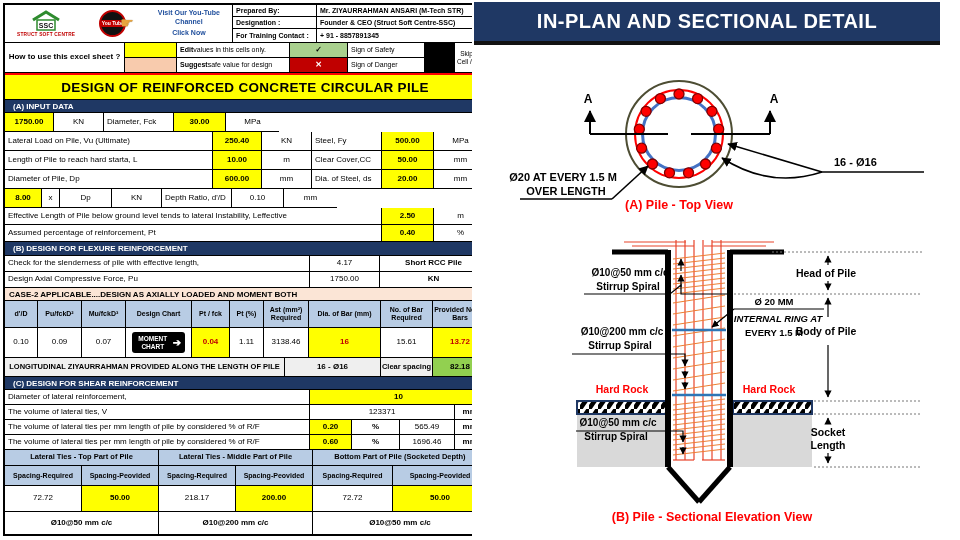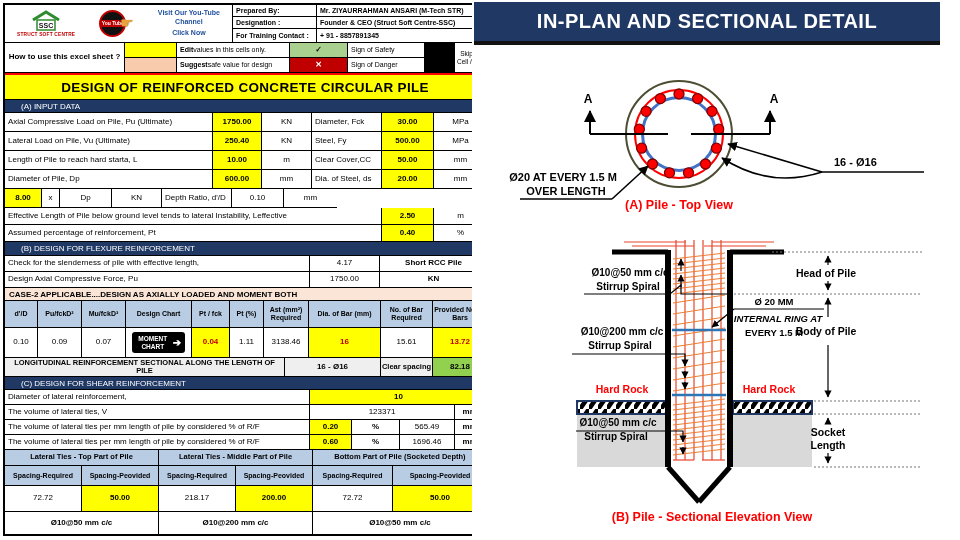--- a/index.html
+++ b/index.html
@@ -7,21 +7,21 @@
   .sheet{position:absolute;left:0;top:0;width:490px;height:540px;padding:3px;background:#fff}
   .frame{border:2px solid #000;width:484px}
   .r{display:flex}
   .c{border-right:1px solid #000;border-bottom:1px solid #000;display:flex;align-items:center;justify-content:center;text-align:center;font-size:8px;line-height:1.1;overflow:hidden;flex-shrink:0}
   .c.last{border-right:none}
   .lab{justify-content:flex-start;text-align:left;padding-left:3px}
   .y{background:#FFFF00;font-weight:700}
   .b{font-weight:700}
   .redtx{color:#C00000}
   .gray{background:#EFEFEF}
-  .sec{background:#1F3864;color:#fff;font-weight:400;font-size:8px;display:flex;align-items:center;padding-left:16px;border-bottom:1px solid #000}
+  .sec{background:#1F3864;color:#fff;font-weight:700;font-size:8px;display:flex;align-items:center;padding-left:8px;border-bottom:1px solid #000}
   .case2hdr{background:#FBE5D6;font-weight:700;font-size:8px;display:flex;align-items:center;padding-left:4px;border-bottom:1px solid #000}
   .th{background:#B8CCE4;font-weight:700;font-size:7px}
   .green{background:#92D050;font-weight:700}
   .titlebar{background:#FFFF00;border-top:2px solid #F00;border-bottom:1px solid #000;display:flex;align-items:center;justify-content:center;font-weight:700;font-size:13.5px;letter-spacing:.3px}
   .hcell{border-right:1px solid #000;border-bottom:1px solid #000;font-size:7px;font-weight:700;display:flex;align-items:center;padding-left:3px;overflow:hidden;flex-shrink:0}
   .stack{display:flex;flex-direction:column;flex-shrink:0}
   .mbtn{background:#000;color:#fff;font-size:6.5px;font-weight:700;border-radius:3px;padding:3px 4px;display:flex;align-items:center;gap:3px;cursor:pointer}
   .swatch{border-right:1px solid #000;border-bottom:1px solid #000;flex-shrink:0}
   .ytwrap{display:flex;align-items:center;justify-content:center;position:relative}
   .ytcircle{width:27px;height:27px;border-radius:50%;background:#111;border:2px solid #C00000;display:flex;align-items:center;justify-content:center}
@@ -103,21 +103,20 @@
       <div>Skip the</div>
       <div>Cell / Area</div>
     </div>
   </div>
 
   <div class="titlebar" style="height:27px">DESIGN OF REINFORCED CONCRETE CIRCULAR PILE</div>
 
   <div class="sec" style="height:13px">(A) INPUT DATA</div>
 
   <div class="r" style="height:19px">
-    <div class="c lab" style="width:208px">Axial Compressive Load on Pile, Pu (Ultimate)</div>
     <div class="c y" style="width:49px">1750.00</div>
     <div class="c" style="width:50px">KN</div>
     <div class="c lab" style="width:70px">Diameter, Fck</div>
     <div class="c y" style="width:52px">30.00</div>
     <div class="c last" style="width:53px">MPa</div>
   </div>
   <div class="r" style="height:19px">
     <div class="c lab" style="width:208px">Lateral Load on Pile, Vu (Ultimate)</div>
     <div class="c y" style="width:49px">250.40</div>
     <div class="c" style="width:50px">KN</div>
@@ -199,21 +198,21 @@
       </div>
     </div>
     <div class="c y redtx" style="width:38px">0.04</div>
     <div class="c" style="width:34px">1.11</div>
     <div class="c" style="width:45px">3138.46</div>
     <div class="c y redtx" style="width:72px">16</div>
     <div class="c" style="width:52px">15.61</div>
     <div class="c y redtx last" style="width:54px">13.72</div>
   </div>
   <div class="r" style="height:19px">
-    <div class="c b gray" style="width:280px;font-size:7.5px">LONGITUDINAL REINFORCEMENT SECTIONAL ALONG THE LENGTH OF PILE</div>
+    <div class="c b gray" style="width:280px;font-size:7.5px">LONGITUDINAL ZIYAURRAHMAN PROVIDED ALONG THE LENGTH OF PILE</div>
     <div class="c b gray" style="width:96px">16 - Ø16</div>
     <div class="c b gray" style="width:52px;font-size:7.5px">Clear spacing</div>
     <div class="c green last" style="width:54px">82.18</div>
   </div>
 
   <div class="sec" style="height:13px">(C) DESIGN FOR SHEAR REINFORCEMENT</div>
   <div class="r" style="height:15px">
     <div class="c lab" style="width:305px">Diameter of lateral reinforcement,</div>
     <div class="c y last" style="width:177px">10</div>
   </div>

